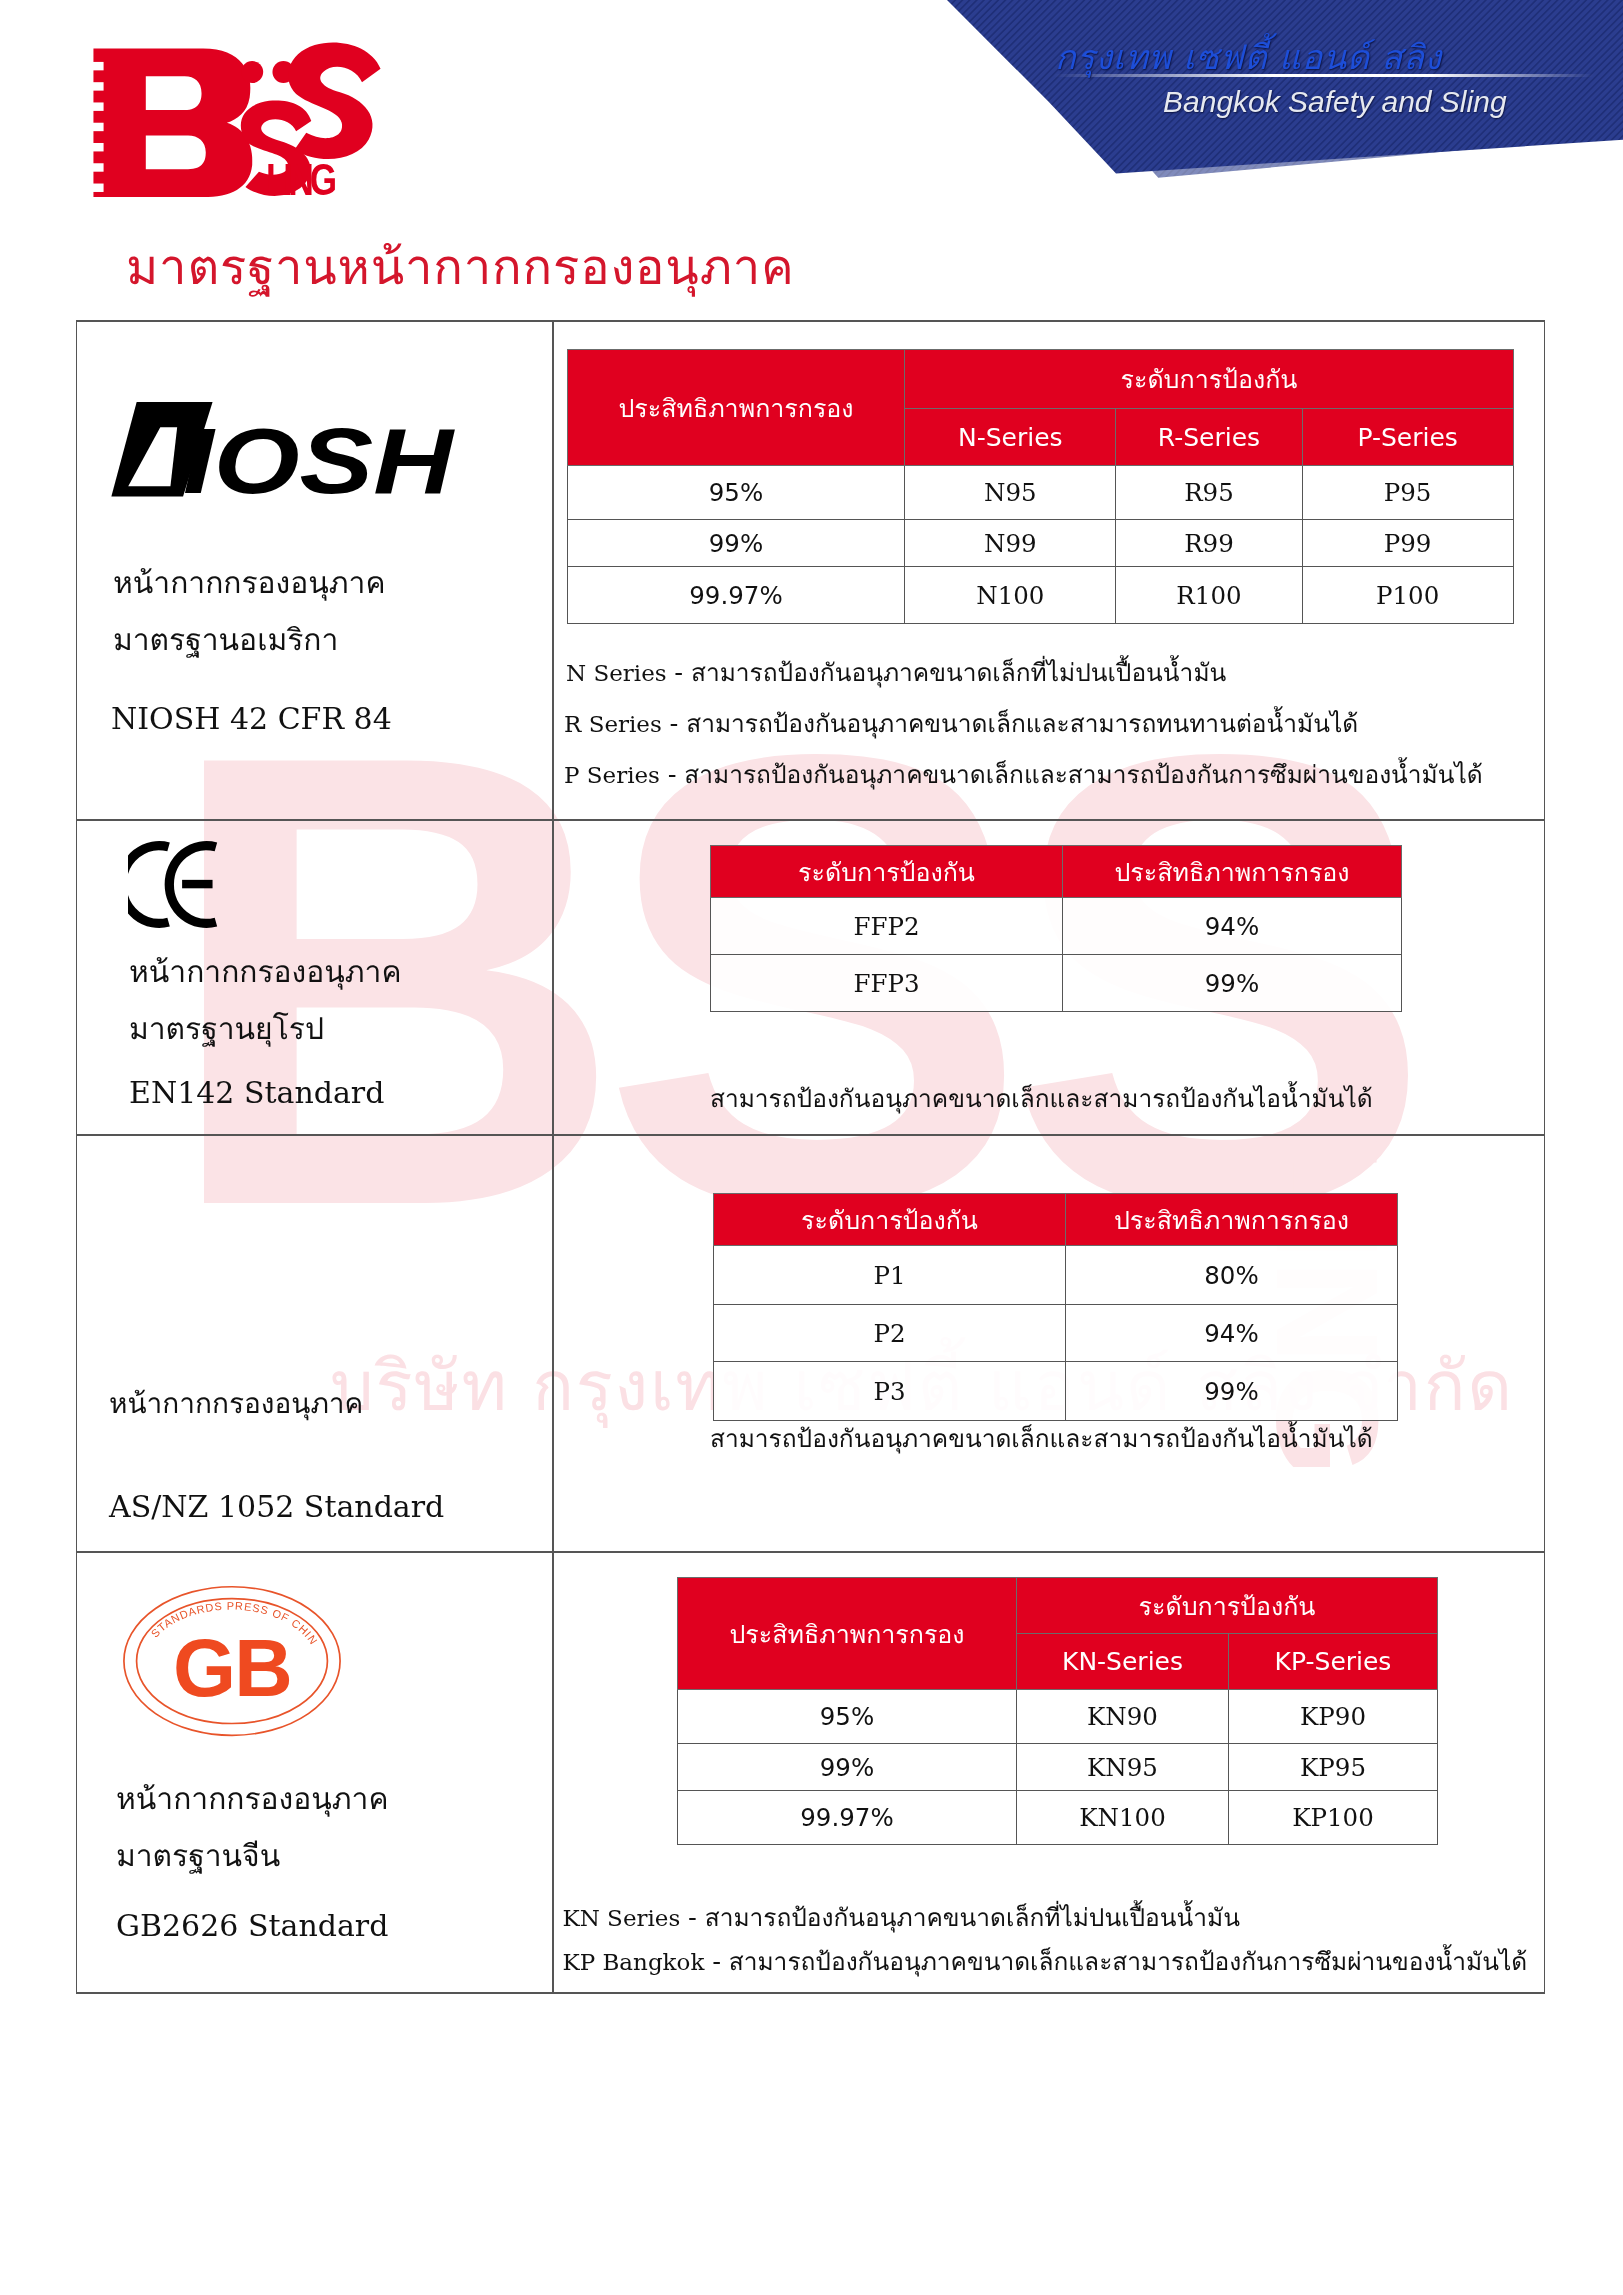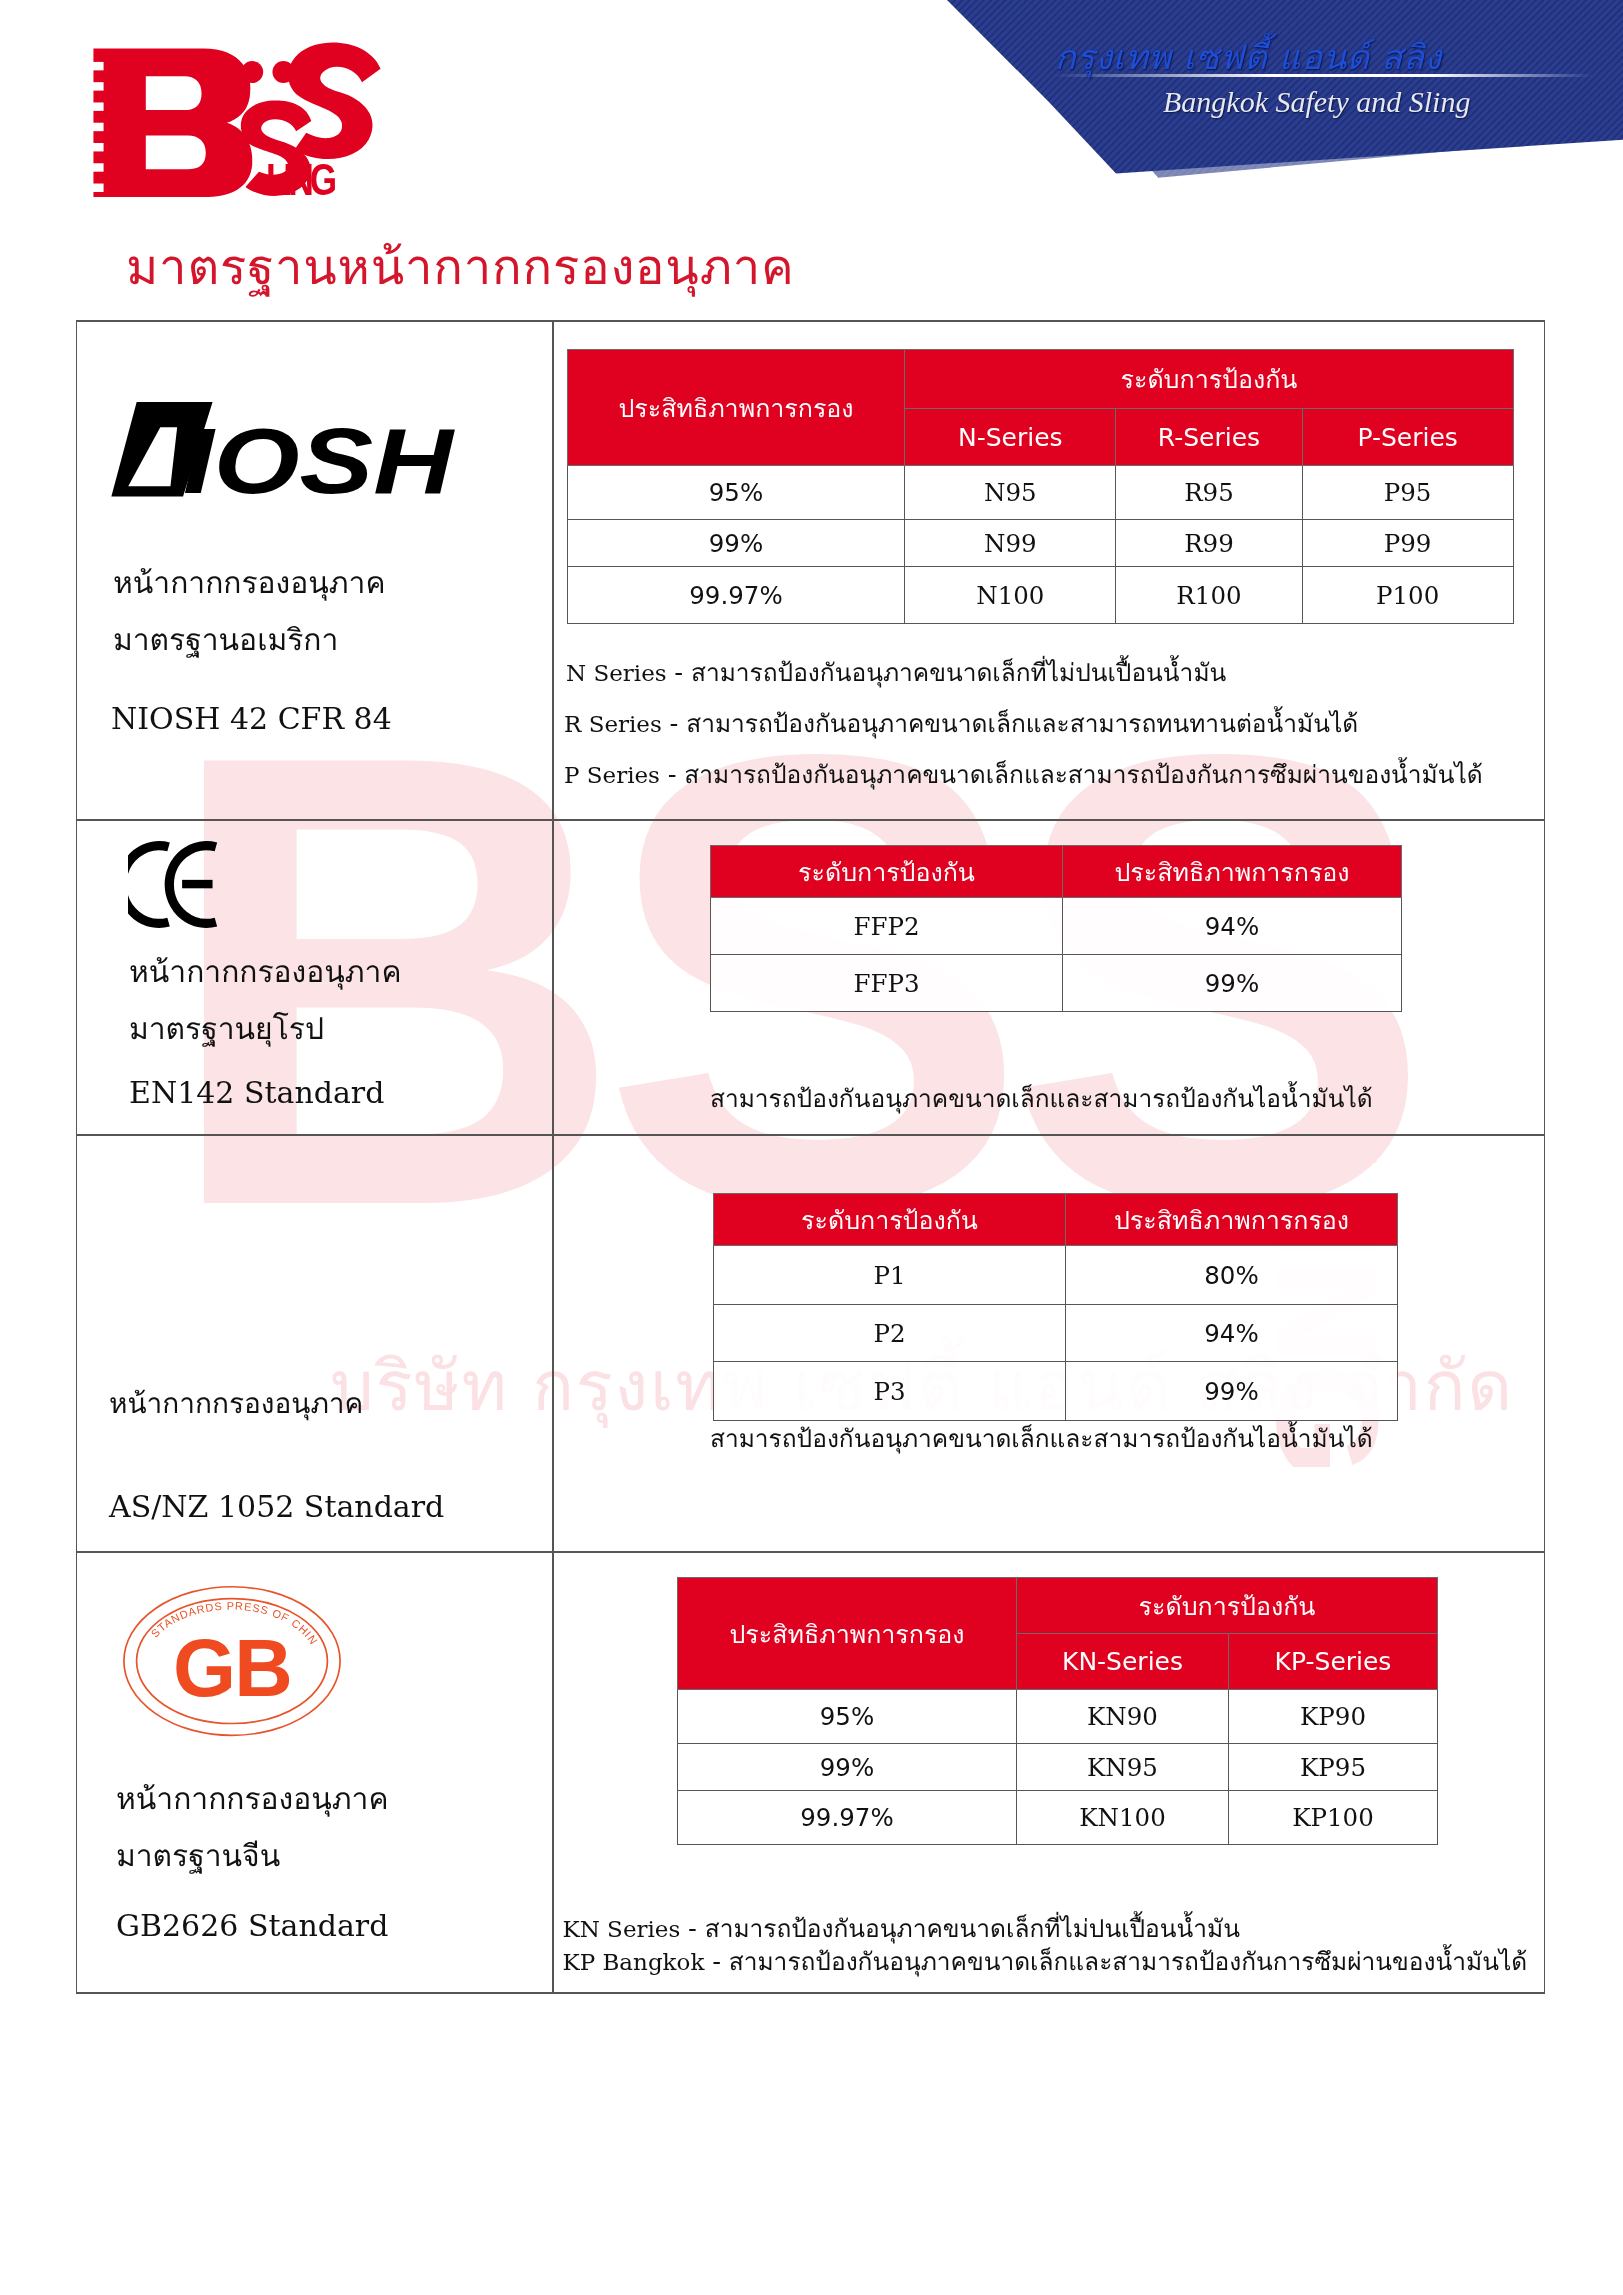--- a/index.html
+++ b/index.html
@@ -18,21 +18,21 @@
                 white-space: nowrap; letter-spacing: 1.7px; }
 
   
   .logo { position: absolute; left: 85px; top: 38px; width: 304px; height: 161px; z-index: 2; }
   .banner { position: absolute; left: 947px; top: 0; width: 676px; height: 182px; z-index: 2; }
   .banner-th { position: absolute; left: 1055px; top: 30px; font-size: 34px; font-style: italic;
                color: #1d4ed8; z-index: 3; letter-spacing: 0.8px;
                text-shadow: 0.8px 0.8px 1.7px #0b1240; }
   .banner-en { position: absolute; left: 1163px; top: 85px; font-size: 30px; font-style: italic;
                color: #e6e9f0; z-index: 3; text-shadow: 0.8px 0.8px 1.7px #0b1240;
-               font-family: Liberation Serif, serif; }
+               font-family: Liberation Sans, sans-serif; }
   .banner-line { position: absolute; left: 1053px; top: 74px; width: 541px; height: 2.5px; z-index: 3;
                  background: linear-gradient(to right, rgba(255,255,255,0), #ffffff 40%, #ffffff 70%, rgba(255,255,255,0)); }
 
   .page-title { position: absolute; left: 78px; top: 228px; font-size: 49px; color: #d4162c;
                 z-index: 2; letter-spacing: 0.8px; font-family: "DejaVu Sans", sans-serif; margin-left: 48px; }
 
   
   .main-grid { position: absolute; left: 76px; top: 320px; width: 1469px; z-index: 2;
                border-top: 2.5px solid #555; }
   .section { position: relative; border-bottom: 2.5px solid #555; border-left: 1.7px solid #555;
@@ -271,21 +271,21 @@
           <td>KN95</td>
           <td>KP95</td>
         </tr>
         <tr style="height:54px;">
           <td class="pct">99.97%</td>
           <td>KN100</td>
           <td>KP100</td>
         </tr>
       </tbody>
         </table>
-      <div class="note" style="left:8.5px;top:356px;">
+      <div class="note" style="left:8.5px;top:345px;">
         <span class="prefix">KN Series</span><span> - สามารถป้องกันอนุภาคขนาดเล็กที่ไม่ปนเปื้อนน้ำมัน</span>
       </div>
       <div class="note" style="left:8.5px;top:389px;">
         <span class="prefix">KP Bangkok</span><span> - สามารถป้องกันอนุภาคขนาดเล็กและสามารถป้องกันการซึมผ่านของน้ำมันได้</span>
       </div>
     </div>
   </div>
 
 </div>
 

